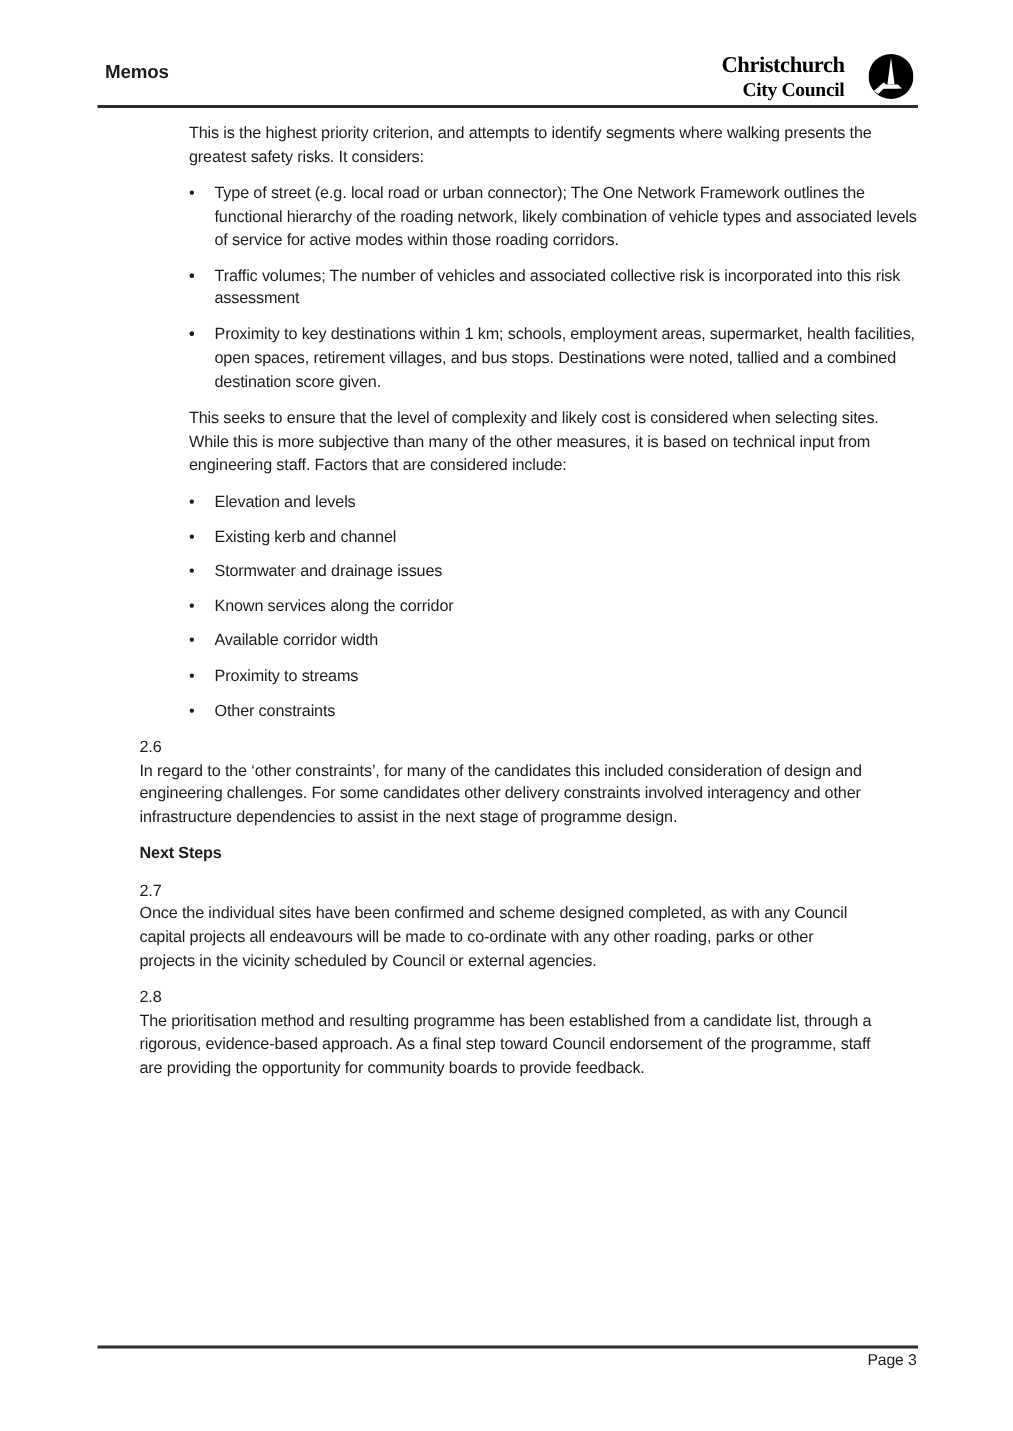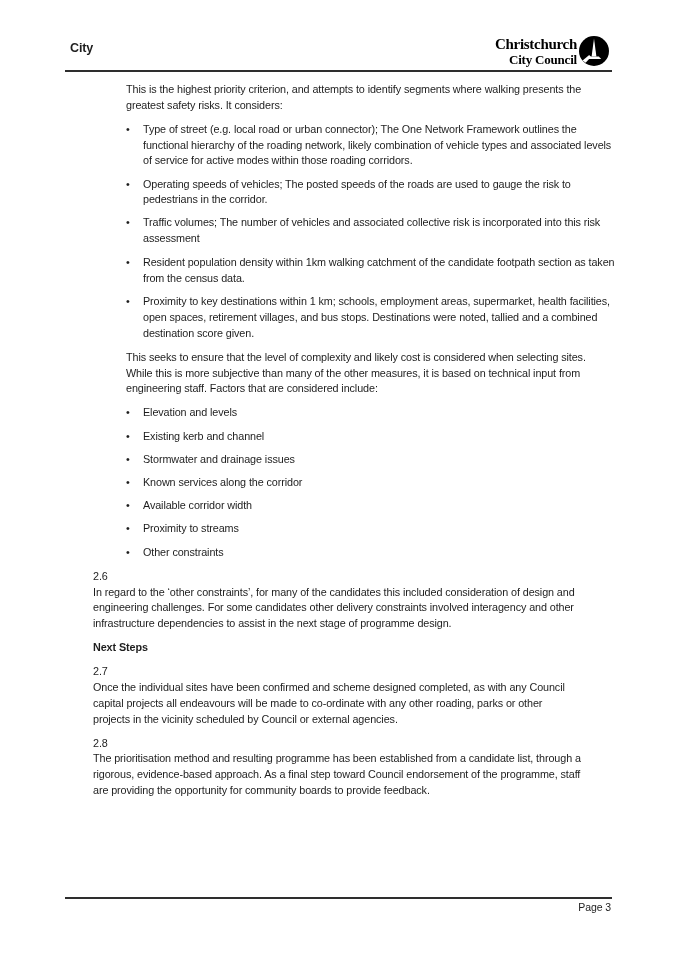--- a/index.html
+++ b/index.html
@@ -11,21 +11,21 @@
     color:#1d1d1d;
     overflow:hidden;
   }
   
   .memos{
     position:absolute;top:41px;left:70px;
     font-size:12.5px;font-weight:bold;letter-spacing:-0.1px;
   }
   .logo{
     position:absolute;top:36px;right:66px;
-    display:flex;align-items:center;gap:2px;
+    display:flex;align-items:center;gap:16px;
   }
   .logo-text{
     text-align:right;
     font-family:"Liberation Serif",serif;
     font-weight:bold;color:#000;
     line-height:1;
   }
   .logo-text .l1{font-size:15px;letter-spacing:-0.3px;}
   .logo-text .l2{font-size:13px;letter-spacing:-0.2px;margin-top:1px;}
   .logo-mark{width:30px;height:30px;display:block;}
@@ -65,21 +65,21 @@
   .pageno{
     position:absolute;top:901px;right:64px;
     font-size:10.5px;letter-spacing:-0.1px;
   }
 </style>
 </head>
 <body>
 
 <div class="page">
 
-  <div class="memos">City</div>
+  <div class="memos">Memos</div>
 
   <div class="logo">
     <div class="logo-text">
       <div class="l1">Christchurch</div>
       <div class="l2">City Council</div>
     </div>
     <svg class="logo-mark" viewBox="0 0 100 100" aria-hidden="true">
       <circle cx="50" cy="50" r="50" fill="#000"></circle>
       <polygon points="50,8 58,68 42,68" fill="#fff"></polygon>
       <polygon points="34,68 66,68 74,77 26,77" fill="#fff"></polygon>
@@ -89,28 +89,28 @@
   </div>
 
   <div class="rule rule-top"></div>
 
   <div class="doc">
 
     <p class="para">This is the highest priority criterion, and attempts to identify segments where walking presents the greatest safety risks. It considers:</p>
 
     <ul class="bullets">
       <li><span class="dot">•</span><span>Type of street (e.g. local road or urban connector); The One Network Framework outlines the functional hierarchy of the roading network, likely combination of vehicle types and associated levels of service for active modes within those roading corridors.</span></li>
-      <li><span class="dot">•</span><span>Operating speeds of vehicles; The posted speeds of the roads are used to gauge the risk to pedestrians in the corridor.</span></li>
+      <li><span class="dot">•</span></li>
       <li><span class="dot">•</span><span>Traffic volumes; The number of vehicles and associated collective risk is incorporated into this risk assessment</span></li>
     </ul>
 
 
 
     <ul class="bullets">
-      <li><span class="dot">•</span><span>Resident population density within 1km walking catchment of the candidate footpath section as taken from the census data.</span></li>
+      <li><span class="dot">•</span></li>
       <li><span class="dot">•</span><span>Proximity to key destinations within 1 km; schools, employment areas, supermarket, health facilities, open spaces, retirement villages, and bus stops. Destinations were noted, tallied and a combined destination score given.</span></li>
     </ul>
 
 
     <p class="para">This seeks to ensure that the level of complexity and likely cost is considered when selecting sites. While this is more subjective than many of the other measures, it is based on technical input from engineering staff. Factors that are considered include:</p>
 
     <ul class="bullets">
       <li><span class="dot">•</span><span>Elevation and levels</span></li>
       <li><span class="dot">•</span><span>Existing kerb and channel</span></li>
       <li><span class="dot">•</span><span>Stormwater and drainage issues</span></li>

